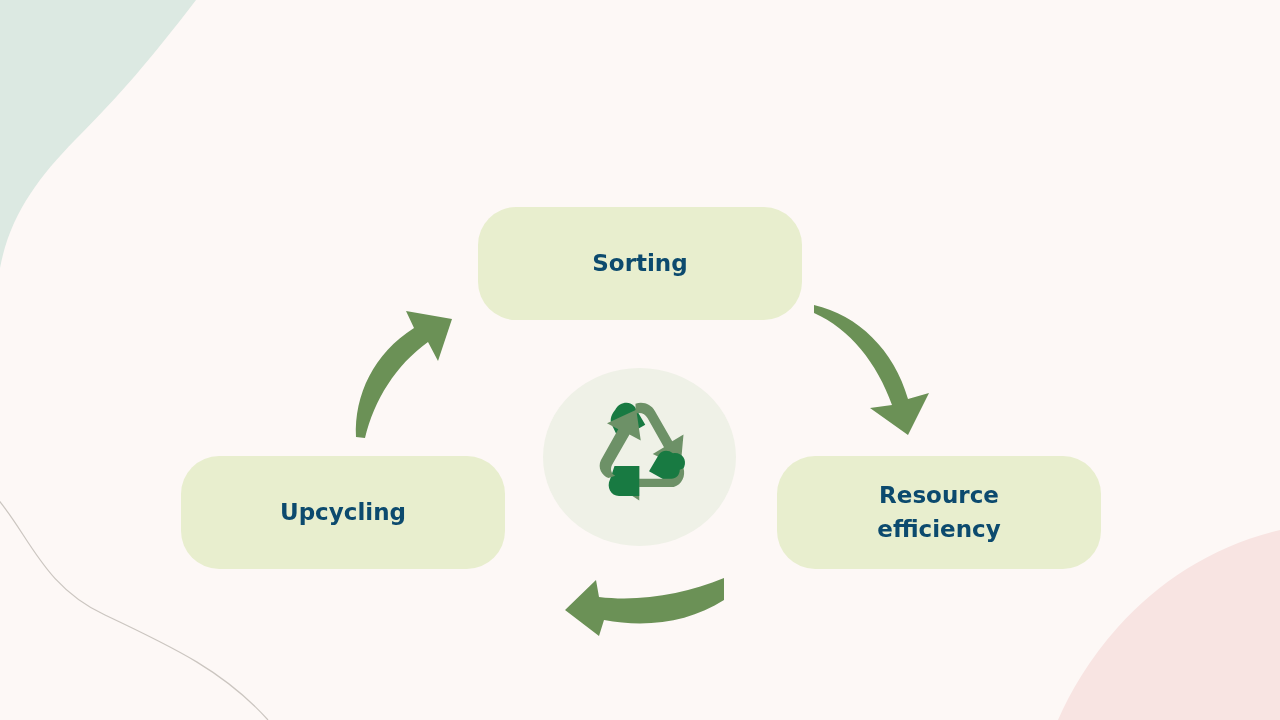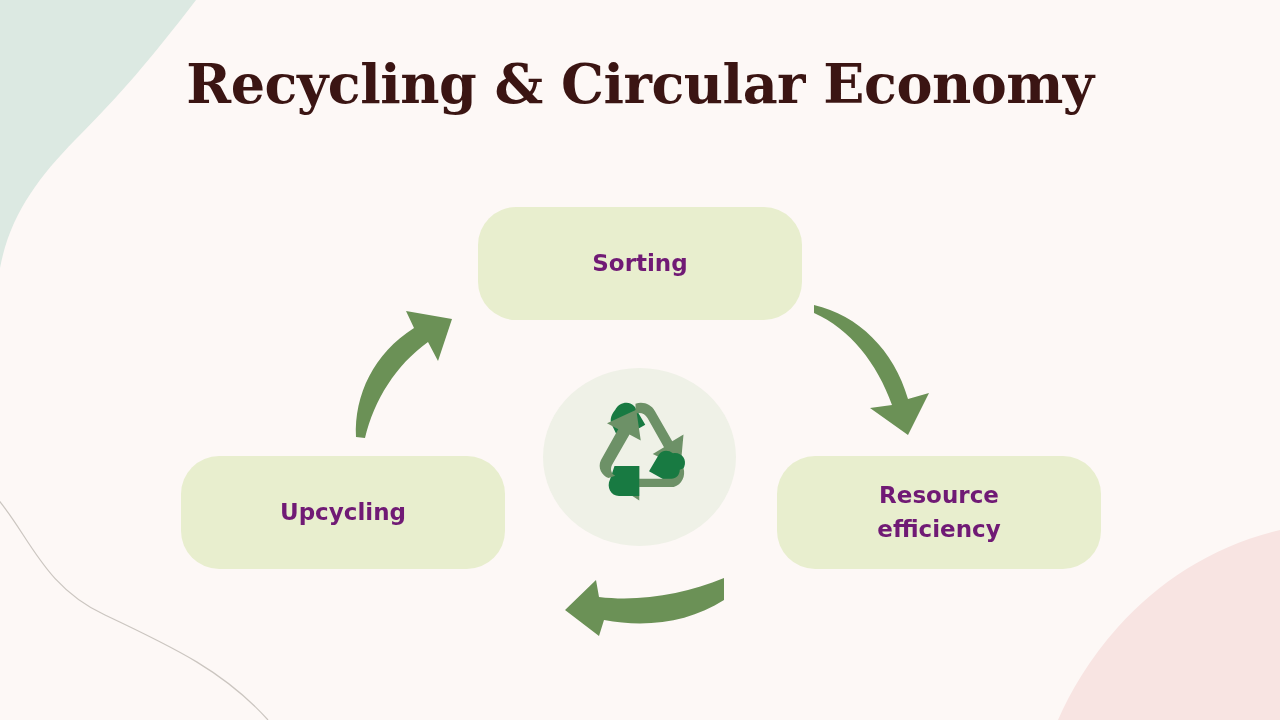--- a/index.html
+++ b/index.html
@@ -45,21 +45,21 @@
 
   
   .node {
     position: absolute;
     background: #e8eece;
     border-radius: 38px;
     display: flex;
     align-items: center;
     justify-content: center;
     text-align: center;
-    color: #701a75;
+    color: #0c4a6e;
     font-family: "DejaVu Sans", "Liberation Sans", sans-serif;
     font-weight: bold;
     font-size: 23px;
     line-height: 1.45;
     box-sizing: border-box;
     padding: 6px 18px;
   }
   .node-sorting {
     left: 478px;
     top: 207px;
@@ -110,21 +110,20 @@
 
 <div class="slide">
 
   <svg class="bg-layer" viewBox="0 0 1280 720" xmlns="http://www.w3.org/2000/svg">
     <rect x="0" y="0" width="1280" height="720" fill="#fdf8f6"></rect>
     <path d="M0,0 L196,0 C150,60 120,95 75,140 C38,178 10,215 0,268 Z" fill="#dce9e2"></path>
     <path d="M1280,530 C1216,545 1160,580 1118,627 C1090,658 1070,692 1058,720 L1280,720 Z" fill="#f8e4e2"></path>
     <path d="M-10,490 C28,530 40,585 105,615 C175,648 225,672 268,720" fill="none" stroke="#b9b4ae" stroke-width="1.2" opacity="0.75"></path>
   </svg>
 
-  <div class="title">Recycling &amp; Circular Economy</div>
 
   <div class="center-disc"></div>
   <svg class="recycle-icon" viewBox="0 0 100 100" xmlns="http://www.w3.org/2000/svg">
 
     <path d="M33.5,18.5 C36,13.5 43,12 46.5,16.5 L53.5,28.5 L36,38.5 L31,28 C29.5,24.5 31.5,21 33.5,18.5 Z" fill="#187a42"></path>
 
     <path d="M47,14.5 C52,12.8 57.5,14.8 60,19.5 L71.5,39.5 L79,35 L77,57 L58.5,48 L66,43.5 L55,24 C53.5,21.2 50.5,20 47,21 Z" fill="#6d9167"></path>
 
     <path d="M72,47.5 C77.5,46.5 81.5,51.5 79.5,56.5 L73,69 L56,59.5 L62.5,48.5 C64.5,45.5 68.5,44.8 72,47.5 Z" fill="#187a42"></path>
 

